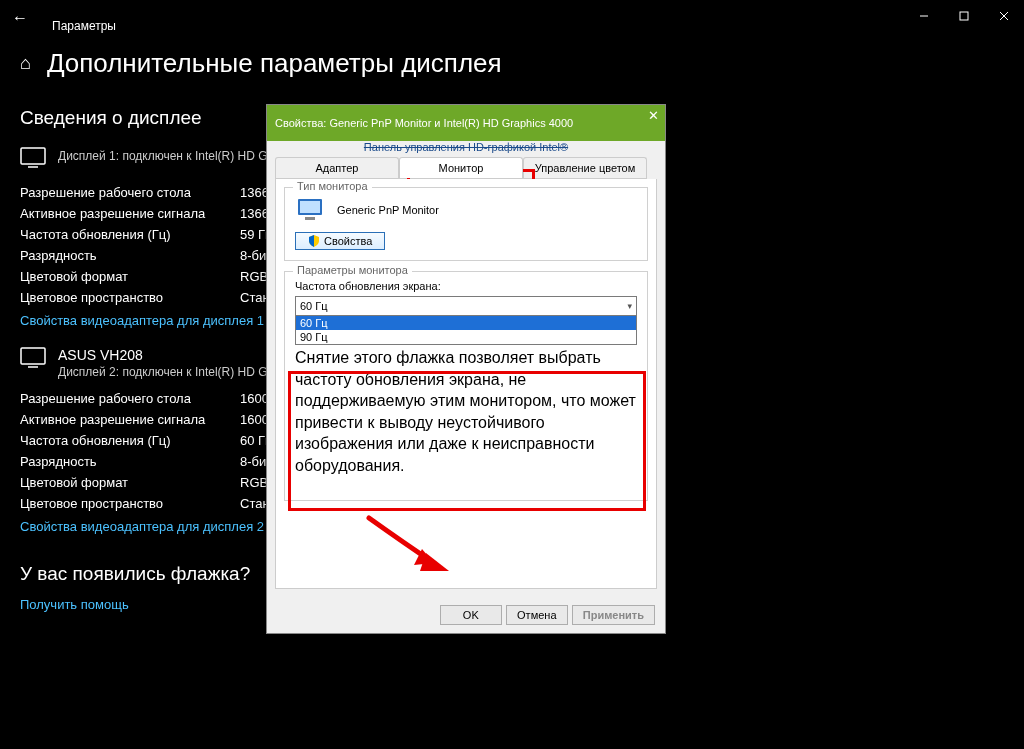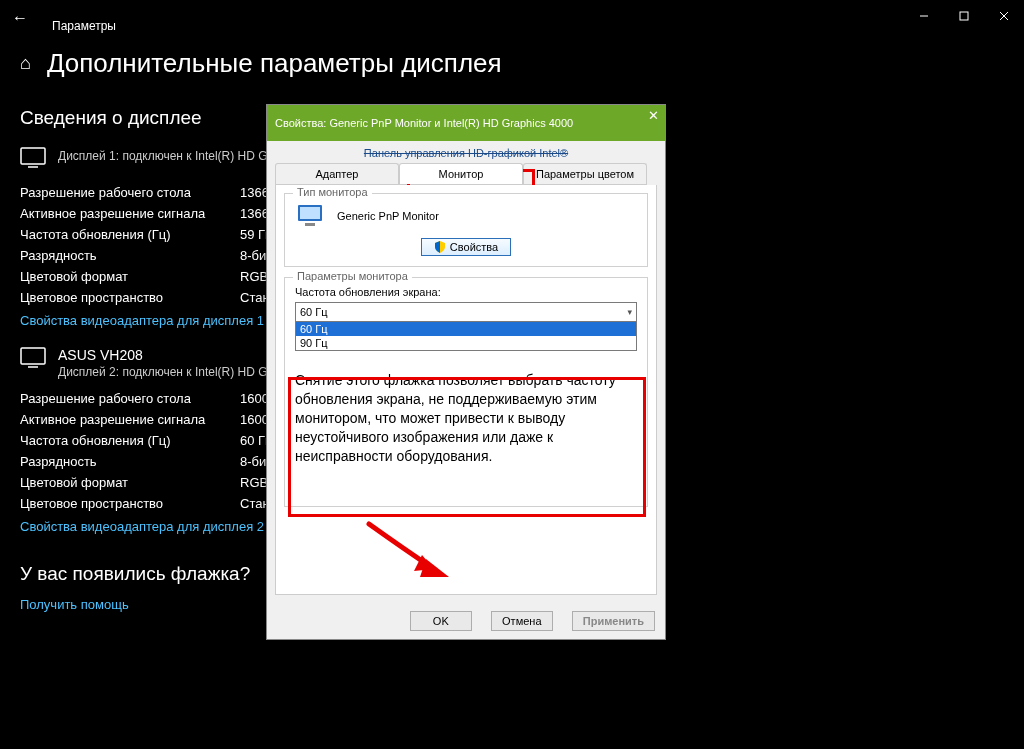--- a/index.html
+++ b/index.html
@@ -30,21 +30,21 @@
 .kv .k { width: 220px; color: #fff; }
 .kv .v { color: #fff; }
 
 .link { color: #4cc2ff; font-size: 13px; display: inline-block; }
 .qhead { font-size: 19px; font-weight: 400; margin-top: 28px; margin-bottom: 8px; }
 
 
 .dialog { position: absolute; top: 104px; left: 266px; width: 400px; background: #f0f0f0; color: #000; border: 1px solid #888; box-shadow: 2px 2px 10px rgba(0,0,0,.6); }
 .dlg-title { background: #6ea828; color: #fff; height: 22px; display: flex; align-items: center; padding: 18px 8px; font-size: 11px; position: relative; }
 .dlg-title .dclose { position: absolute; right: 6px; top: 3px; font-size: 13px; }
-.dlg-tabs-row { padding-top: 6px; position: relative; }
+.dlg-tabs-row { position: relative; }
 .intel-text { text-align: center; font-size: 11px; color: #1a4a8a; text-decoration: line-through; }
 .tabs { display: flex; border-bottom: 1px solid #ccc; margin: 4px 18px 0 8px; }
 .tab { flex: 1; text-align: center; font-size: 11px; padding: 4px 0; background: #f0f0f0; border: 1px solid #ccc; border-bottom: none; border-radius: 3px 3px 0 0; position: relative; }
 .tab.active { background: #fff; z-index: 2; }
 .tab-hi { position: absolute; border: 3px solid #e80000; pointer-events: none; }
 .tab-hi.mon { top: 28px; left: 140px; width: 128px; height: 30px; }
 
 .dlg-body { background: #fff; margin: 0 8px 8px 8px; border: 1px solid #ccc; border-top: none; padding: 8px; font-size: 11px; min-height: 410px; position: relative; }
 .group { border: 1px solid #d0d0d0; padding: 8px 10px 10px 10px; margin-bottom: 10px; position: relative; }
 .group > legend, .group-title { position: absolute; top: -8px; left: 8px; background: #fff; padding: 0 4px; font-size: 11px; color: #666; }
@@ -55,23 +55,23 @@
 
 .hl-box { position: absolute; border: 3px solid #e80000; pointer-events: none; }
 .hl-box.freq { top: 192px; left: 12px; width: 358px; height: 140px; }
 
 .freq-label { font-size: 11px; margin-bottom: 4px; }
 .dropdown { width: 100%; height: 20px; border: 1px solid #7a7a7a; background: #fff; font-size: 11px; padding: 1px 4px; display: flex; align-items: center; justify-content: space-between; }
 .dd-arrow { font-size: 9px; color: #555; }
 .dd-list { border: 1px solid #7a7a7a; border-top: none; }
 .dd-item { font-size: 11px; padding: 1px 4px; }
 .dd-item.sel { background: #1e6fd6; color: #fff; }
-.warn { font-size: 14px; margin-top: 20px; line-height: 1.35; }
-
-.dlg-btns { display: flex; justify-content: flex-end; gap: 19px; padding: 8px 10px; background: #f0f0f0; }
+.warn { font-size: 16px; margin-top: 2px; line-height: 1.35; }
+
+.dlg-btns { display: flex; justify-content: flex-end; gap: 4px; padding: 8px 10px; background: #f0f0f0; }
 .dlg-btn { min-width: 62px; text-align: center; font-size: 11px; padding: 3px 10px; border: 1px solid #adadad; background: #e9e9e9; }
 .dlg-btn.disabled { color: #888; font-weight: bold; }
 
 
 .arrow-wrap { position: absolute; left: 88px; top: 334px; pointer-events: none; }
 .arrow-wrap svg path { fill: none; }
 </style>
 </head>
 <body>
 
@@ -191,40 +191,40 @@
   <div class="dlg-title">
     <span>Свойства: Generic PnP Monitor и Intel(R) HD Graphics 4000</span>
     <span class="dclose">✕</span>
   </div>
 
   <div class="dlg-tabs-row">
     <div class="intel-text">Панель управления HD-графикой Intel®</div>
     <div class="tabs">
       <div class="tab">Адаптер</div>
       <div class="tab active">Монитор</div>
-      <div class="tab">Параметры цветом</div>
+      <div class="tab">Управление цветом</div>
     </div>
     <div class="tab-hi mon"></div>
   </div>
 
   <div class="dlg-body">
 
     <div class="group">
       <span class="group-title">Тип монитора</span>
       <div class="mtype-row">
         <span class="micon">
           <svg width="32" height="28">
               <rect x="3" y="3" width="24" height="16" fill="#2a70c2" rx="1"></rect>
               <rect x="5" y="5" width="20" height="12" fill="#bfe0ff"></rect>
               <rect x="10" y="21" width="10" height="3" fill="#888"></rect>
             </svg>
         </span>
         <span>Generic PnP Monitor</span>
       </div>
-      <div style="text-align:center;margin-top:8px">
+      <div style="text-align:left;margin-top:8px">
         <span class="props-btn">
           <svg class="shield" viewBox="0 0 12 12">
               <path d="M6 0 L11 2 V6 C11 9 8 11 6 12 C4 11 1 9 1 6 V2 Z" fill="#fc0"></path>
               <path d="M6 0 L6 12 C4 11 1 9 1 6 V2 Z" fill="#06c"></path>
             </svg>
           <span>Свойства</span>
         </span>
       </div>
     </div>
 

